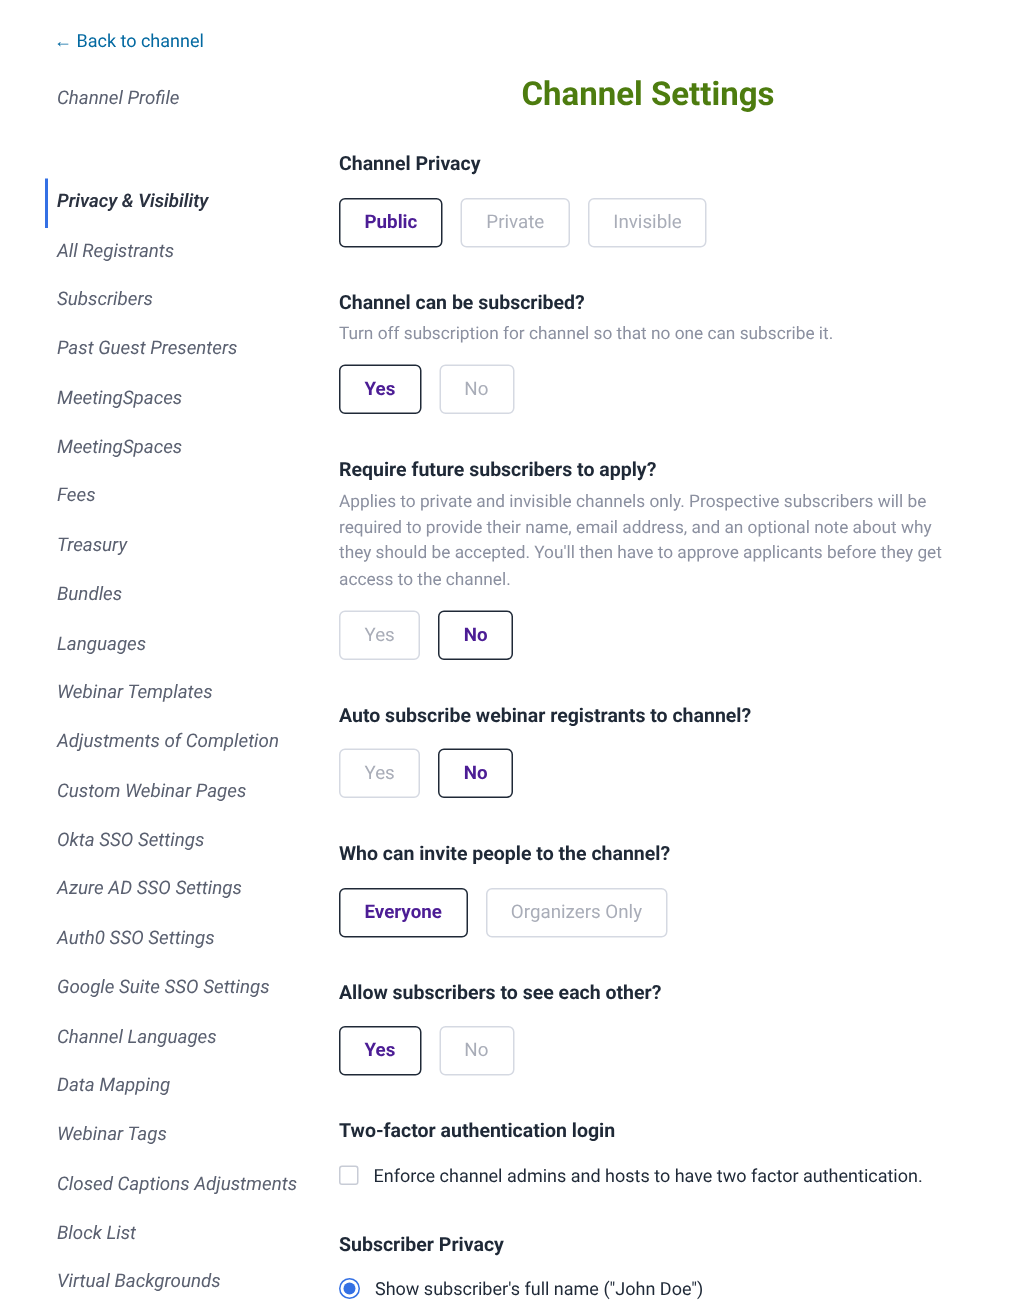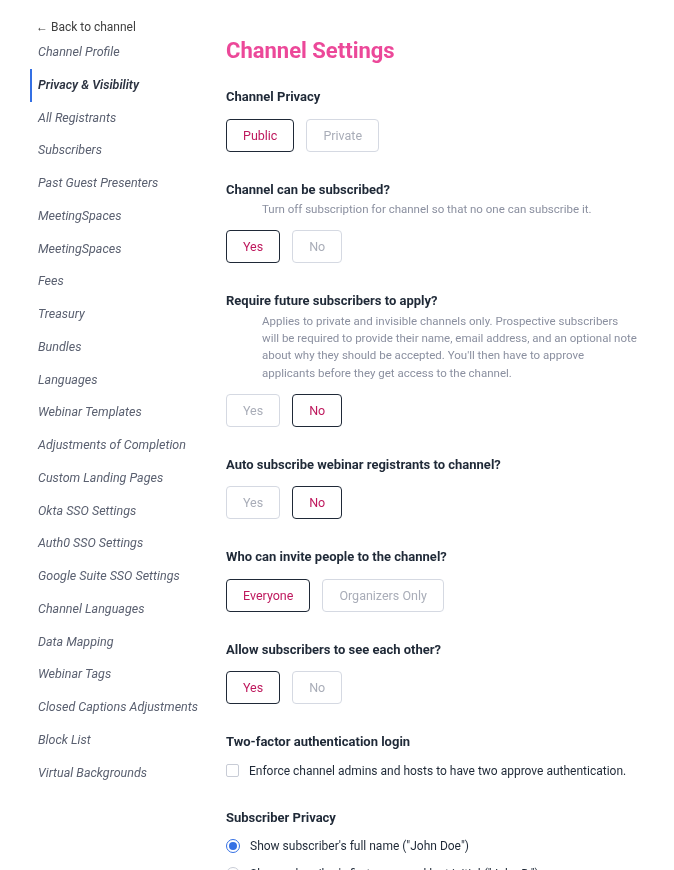--- a/index.html
+++ b/index.html
@@ -14,85 +14,87 @@
       display: flex;
       width: 674px;
       padding: 18px 36px 30px 36px;
     }
     .sidebar {
       width: 186px;
       flex-shrink: 0;
       padding-right: 8px;
     }
     .back-link {
-      color: #404040;
+      color: #0369a1;
       font-size: 12px;
       cursor: pointer;
       display: block;
+      margin-bottom: 14px;
     }
     .nav-item {
       color: #5a6070;
       font-size: 12.5px;
       padding: 7px 0 7px 6px;
       cursor: pointer;
       border-left: 2px solid transparent;
       margin-left: -6px;
       font-style: italic;
     }
     .nav-item.active {
       color: #2b3240;
       font-weight: 600;
       border-left: 2px solid #3470e4;
+      margin-top: 36px;
     }
     .main {
       flex: 1;
       padding-left: 4px;
     }
     h1.page-title {
       font-size: 22px;
       font-weight: 700;
-      color: #ec4899;
+      color: #4d7c0f;
       margin-bottom: 20px;
-      margin-top: 16px;
+      margin-top: 29px;
+      text-align: center;
     }
     .section {
       margin-bottom: 28px;
     }
     .section-heading {
       font-size: 13px;
       color: #1f2937;
       margin-bottom: 2px;
       font-weight: 700;
     }
     .section-desc {
       font-size: 11.5px;
       color: #8b90a0;
       margin-bottom: 10px;
       line-height: 1.5;
-      margin-left: 36px;
     }
     .btn-group {
       display: flex;
       gap: 12px;
       margin-top: 12px;
     }
     .pill-btn {
       border: 1px solid #d5d9e2;
       background: #fff;
       padding: 8px 16px;
       font-size: 12.5px;
       color: #a9adb8;
       border-radius: 4px;
       cursor: pointer;
       font-family: inherit;
     }
     .pill-btn.selected {
       border-color: #1f2937;
-      color: #be185d;
-      font-weight: 400;
+      color: #4c1d95;
+      font-weight: 700;
     }
     .checkbox-row {
       display: flex;
       align-items: center;
       gap: 10px;
       margin-top: 10px;
     }
     .checkbox {
       width: 13px;
       height: 13px;
@@ -149,41 +151,43 @@
         <div class="nav-item">Subscribers</div>
         <div class="nav-item">Past Guest Presenters</div>
         <div class="nav-item">MeetingSpaces</div>
         <div class="nav-item">MeetingSpaces</div>
         <div class="nav-item">Fees</div>
         <div class="nav-item">Treasury</div>
         <div class="nav-item">Bundles</div>
         <div class="nav-item">Languages</div>
         <div class="nav-item">Webinar Templates</div>
         <div class="nav-item">Adjustments of Completion</div>
-        <div class="nav-item">Custom Landing Pages</div>
+        <div class="nav-item">Custom Webinar Pages</div>
         <div class="nav-item">Okta SSO Settings</div>
+        <div class="nav-item">Azure AD SSO Settings</div>
         <div class="nav-item">Auth0 SSO Settings</div>
         <div class="nav-item">Google Suite SSO Settings</div>
         <div class="nav-item">Channel Languages</div>
         <div class="nav-item">Data Mapping</div>
         <div class="nav-item">Webinar Tags</div>
         <div class="nav-item">Closed Captions Adjustments</div>
         <div class="nav-item">Block List</div>
         <div class="nav-item">Virtual Backgrounds</div>
       </nav>
   </aside>
 
   <main class="main">
     <h1 class="page-title">Channel Settings</h1>
 
     <div class="section">
       <div class="section-heading">Channel Privacy</div>
       <div class="btn-group" id="grp-privacy">
           <button class="pill-btn selected">Public</button>
           <button class="pill-btn">Private</button>
+          <button class="pill-btn">Invisible</button>
         </div>
     </div>
 
     <div class="section">
       <div class="section-heading">Channel can be subscribed?</div>
       <div class="section-desc">Turn off subscription for channel so that no one can subscribe it.</div>
       <div class="btn-group" id="grp-subscribe">
           <button class="pill-btn selected">Yes</button>
           <button class="pill-btn">No</button>
         </div>
@@ -219,21 +223,21 @@
       <div class="btn-group" id="grp-seeeach">
           <button class="pill-btn selected">Yes</button>
           <button class="pill-btn">No</button>
         </div>
     </div>
 
     <div class="section">
       <div class="section-heading">Two-factor authentication login</div>
       <div class="checkbox-row">
         <div class="checkbox"></div>
-        <div class="checkbox-label">Enforce channel admins and hosts to have two approve authentication.</div>
+        <div class="checkbox-label">Enforce channel admins and hosts to have two factor authentication.</div>
       </div>
     </div>
 
     <div class="section">
       <div class="section-heading">Subscriber Privacy</div>
       <div id="grp-subprivacy">
           <div class="radio-row">
             <div class="radio selected"></div>
             <div class="radio-label">Show subscriber's full name ("John Doe")</div>
           </div>

